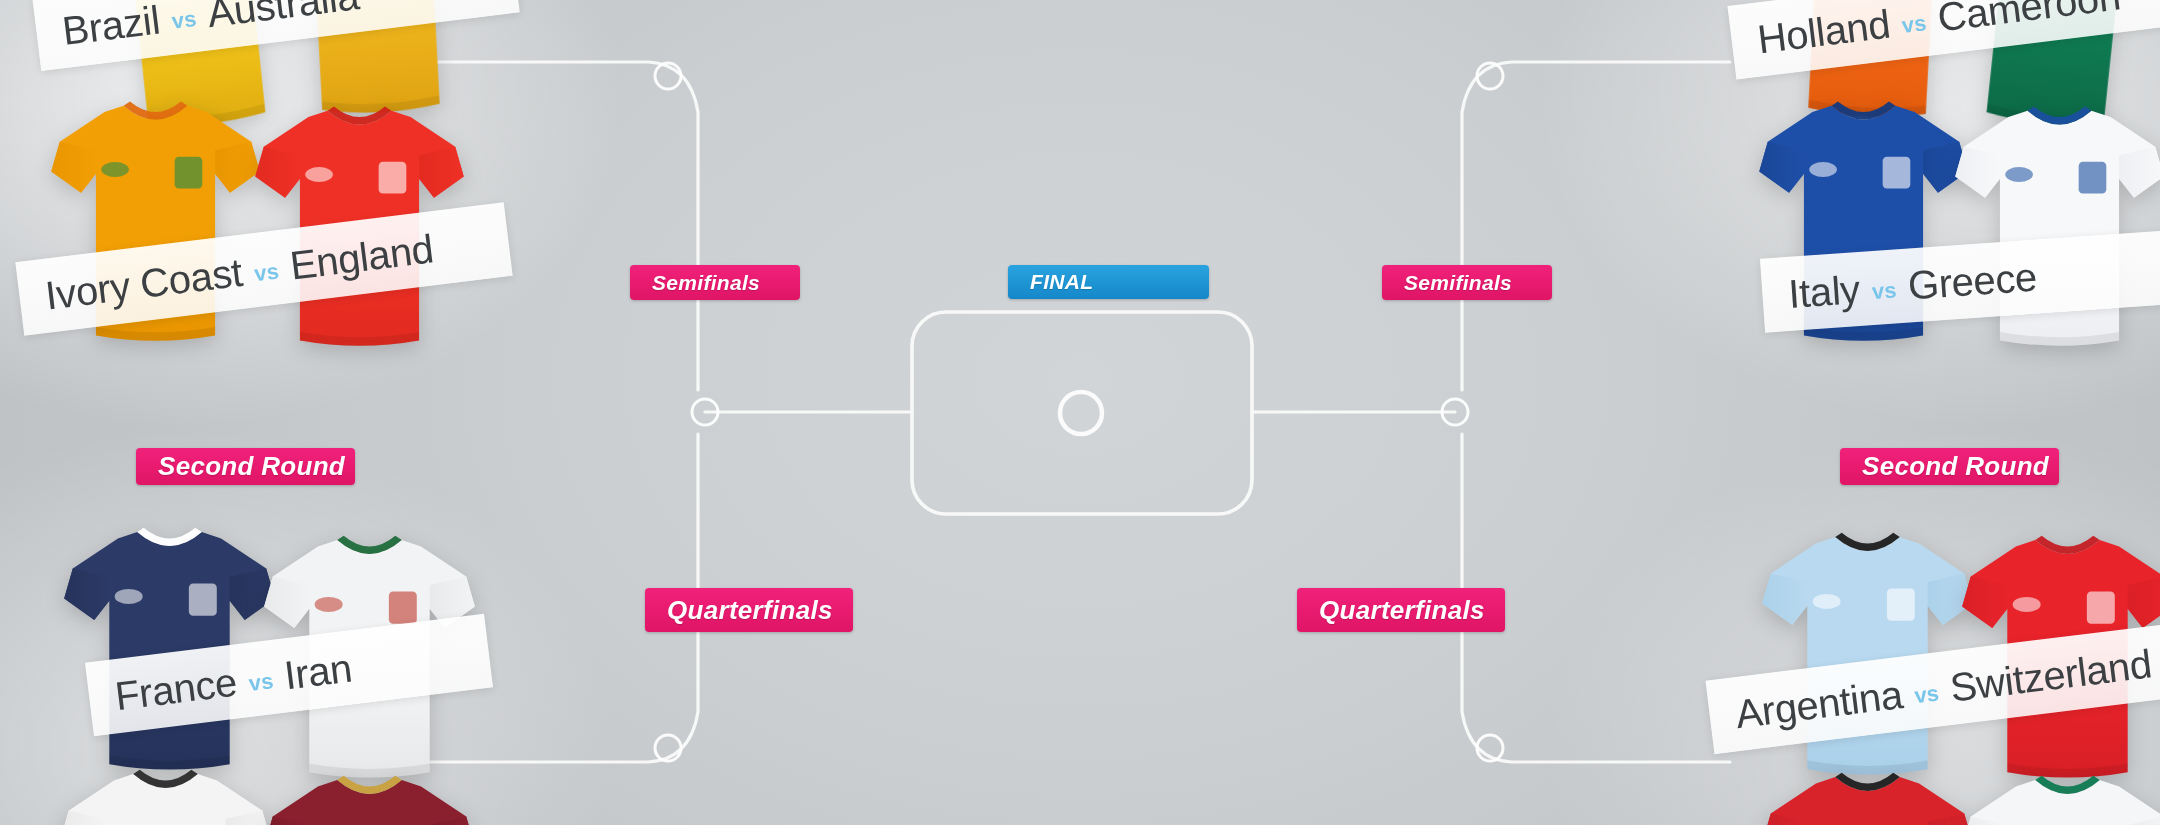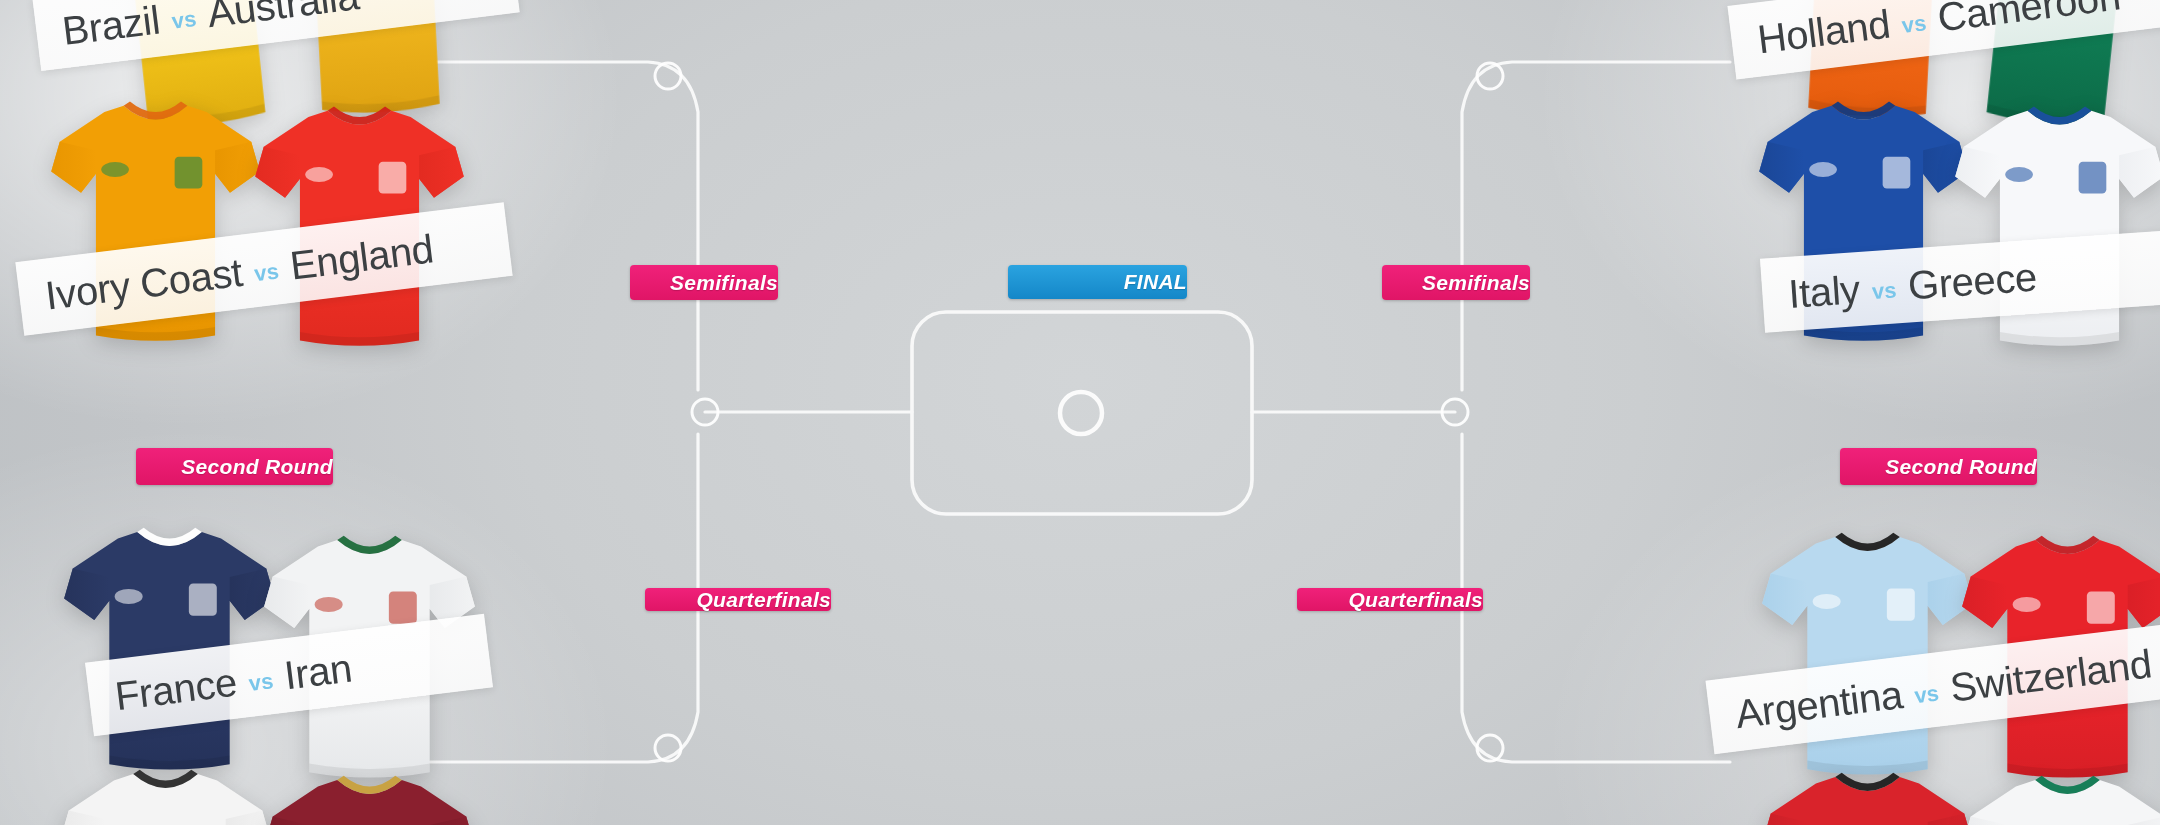--- a/index.html
+++ b/index.html
@@ -22,33 +22,34 @@
     background:radial-gradient(ellipse at 60% 45%, rgba(255,255,255,.62) 0%, rgba(255,255,255,0) 68%);}
   .wash.bl{left:-160px;bottom:-240px;width:780px;height:640px;
     background:radial-gradient(ellipse at 45% 50%, rgba(255,255,255,.45) 0%, rgba(255,255,255,0) 70%);}
   .wash.br{right:-160px;bottom:-240px;width:780px;height:640px;
     background:radial-gradient(ellipse at 55% 50%, rgba(255,255,255,.40) 0%, rgba(255,255,255,0) 70%);}
 
   svg.bracket{position:absolute;left:0;top:0;width:2160px;height:825px;}
 
   
   .badge{
-    position:absolute;display:flex;align-items:center;justify-content:flex-end;
+    position:absolute;display:flex;align-items:center;justify-content:flex-start;
     font-style:italic;font-weight:bold;color:#ffffff;
     letter-spacing:.3px;white-space:nowrap;
     border-radius:4px;
     box-shadow:0 1px 3px rgba(0,0,0,.22);
     text-shadow:0 1px 1px rgba(0,0,0,.18);
+    padding-left:22px;
   }
   .badge.pink{background:linear-gradient(180deg,#f0217a 0%, #e01566 100%);}
   .badge.blue{background:linear-gradient(180deg,#2aa3e0 0%, #1487c8 100%);}
 
   .badge-semi{width:148px;height:35px;font-size:21px;}
-  .badge-quarter{width:186px;height:23px;font-size:21px;}
-  .badge-second{width:197px;height:37px;font-size:21px;}
+  .badge-quarter{width:186px;height:44px;font-size:26px;}
+  .badge-second{width:197px;height:37px;font-size:26px;}
   .badge-final{width:179px;height:34px;font-size:21px;}
 
   
   .matchlabel{
     position:absolute;
     background:linear-gradient(180deg, rgba(255,255,255,.93) 0%, rgba(253,253,253,.88) 100%);
     box-shadow:0 2px 8px rgba(0,0,0,.10);
     display:flex;align-items:center;
     padding:0 26px;
     white-space:nowrap;

